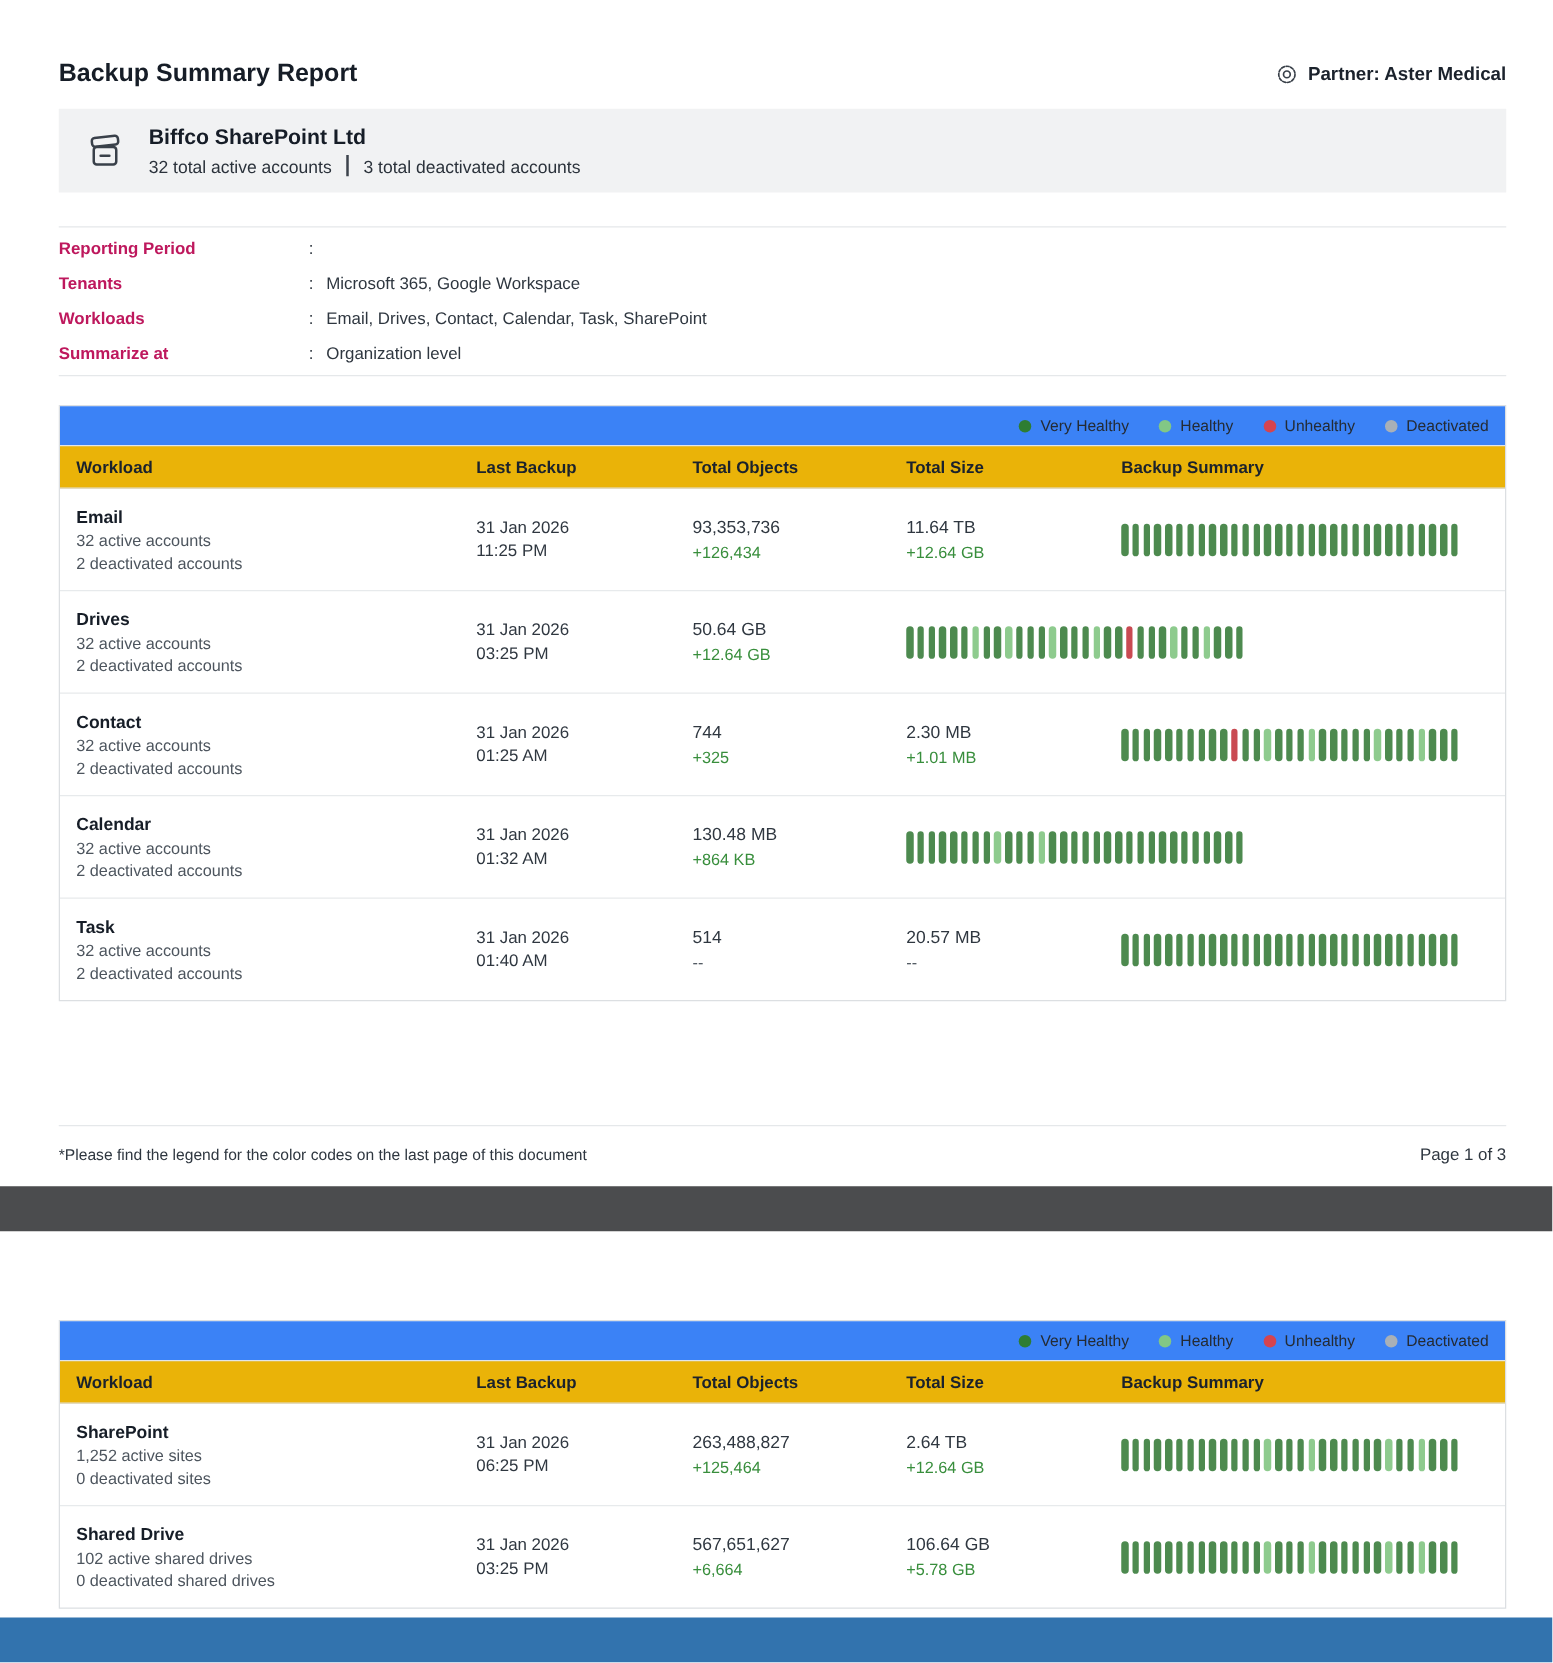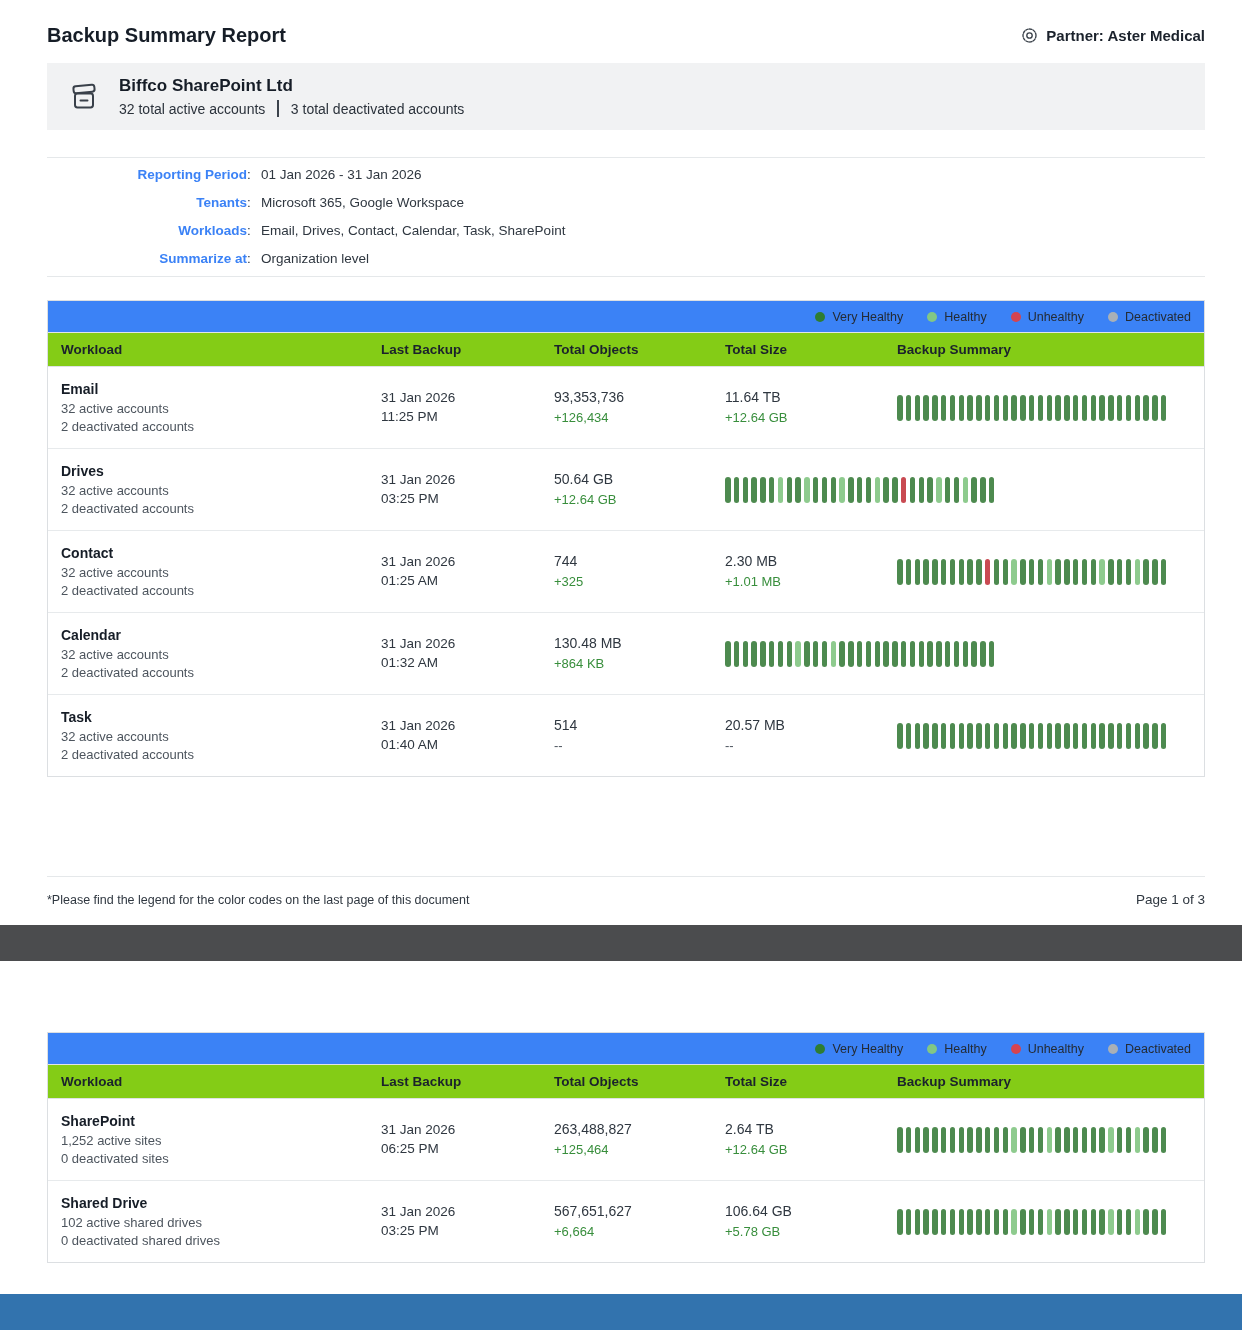--- a/index.html
+++ b/index.html
@@ -5,44 +5,44 @@
   * { box-sizing: border-box; }
   html,body { margin:0; padding:0; }
   body {
     width:1242px; height:1330px; position:relative; overflow:hidden;
     background:#ffffff; color:#1b222c;
     font-family:"Liberation Sans", sans-serif;
   }
   .content { width:1158px; margin-left:47px; }
 
   
-  .topbar { display:flex; justify-content:space-between; align-items:center; padding-top:24px; }
+  .topbar { display:flex; justify-content:space-between; align-items:center; padding-top:48px; }
   .title { font-size:20px; font-weight:700; margin:0; color:#161d27; }
   .partner { display:flex; align-items:center; gap:7px; font-size:15px; font-weight:600; color:#1b222c; }
 
   
   .banner { margin-top:16px; background:#f1f2f3; height:67px; display:flex; align-items:center; gap:19px; padding:0 21px; }
   .company-name { font-size:17px; font-weight:700; margin-bottom:4px; color:#161d27; }
   .company-sub { font-size:14px; color:#2b323b; display:flex; align-items:center; }
   .vdiv { width:1.5px; height:17px; background:#3c434c; margin:0 12px; }
 
   
   .meta { margin-top:27px; border-top:1px solid #e5e8ea; border-bottom:1px solid #e5e8ea; padding:2px 0 4px; }
   .meta-row { display:grid; grid-template-columns:200px 14px 1fr; font-size:13.5px; height:28px; align-items:center; }
-  .meta-label { font-weight:700; color:#3b82f6;text-align:right; }
+  .meta-label { font-weight:700; color:#be185d; }
   .meta-colon { color:#2f3740; }
   .meta-value { color:#2f3740; }
 
   
   .rtable { margin-top:23px; border:1px solid #dcdfe2; }
   .legend-strip { height:32px; background:#3b82f6; display:flex; align-items:center; justify-content:flex-end; padding-right:13px; gap:24px; border-bottom:1px solid #e2e5e8; }
   .legend-item { display:flex; align-items:center; gap:7px; font-size:12.5px; color:#242b34; }
   .legend-dot { width:10px; height:10px; border-radius:50%; }
   .thead, .trow { display:grid; grid-template-columns:320px 173px 171px 172px 1fr; padding-left:13px; }
-  .thead { background:#84cc16; height:34px; align-items:center; border-bottom:1px solid #dfe2e5; font-size:13.5px; font-weight:700; color:#1b222c; }
+  .thead { background:#eab308; height:34px; align-items:center; border-bottom:1px solid #dfe2e5; font-size:13.5px; font-weight:700; color:#1b222c; }
   .trow { padding-top:12px; padding-bottom:12px; border-bottom:1px solid #e7eaec; min-height:68px; }
   .trow:last-child { border-bottom:none; }
   .w-name { font-size:14px; font-weight:700; margin-top:2px; margin-bottom:3px; color:#161d27; }
   .w-sub { font-size:13px; color:#4d555e; line-height:18px; }
   .cell-pad { padding-top:9px; }
   .line2 { font-size:13.5px; color:#2f3740; line-height:19px; }
   .val { font-size:14px; color:#2f3740; line-height:19px; }
   .delta { font-size:13px; margin-top:1px; line-height:19px; }
   .delta-green { color:#388e3c; }
   .delta-muted { color:#4d555e; }
@@ -90,21 +90,20 @@
         <span class="vdiv"></span>
         <span>3 total deactivated accounts</span>
       </div>
     </div>
   </div>
 
   <div class="meta">
     <div class="meta-row">
       <span class="meta-label">Reporting Period</span>
       <span class="meta-colon">:</span>
-      <span class="meta-value">01 Jan 2026 - 31 Jan 2026</span>
     </div>
     <div class="meta-row">
       <span class="meta-label">Tenants</span>
       <span class="meta-colon">:</span>
       <span class="meta-value">Microsoft 365, Google Workspace</span>
     </div>
     <div class="meta-row">
       <span class="meta-label">Workloads</span>
       <span class="meta-colon">:</span>
       <span class="meta-value">Email, Drives, Contact, Calendar, Task, SharePoint</span>

